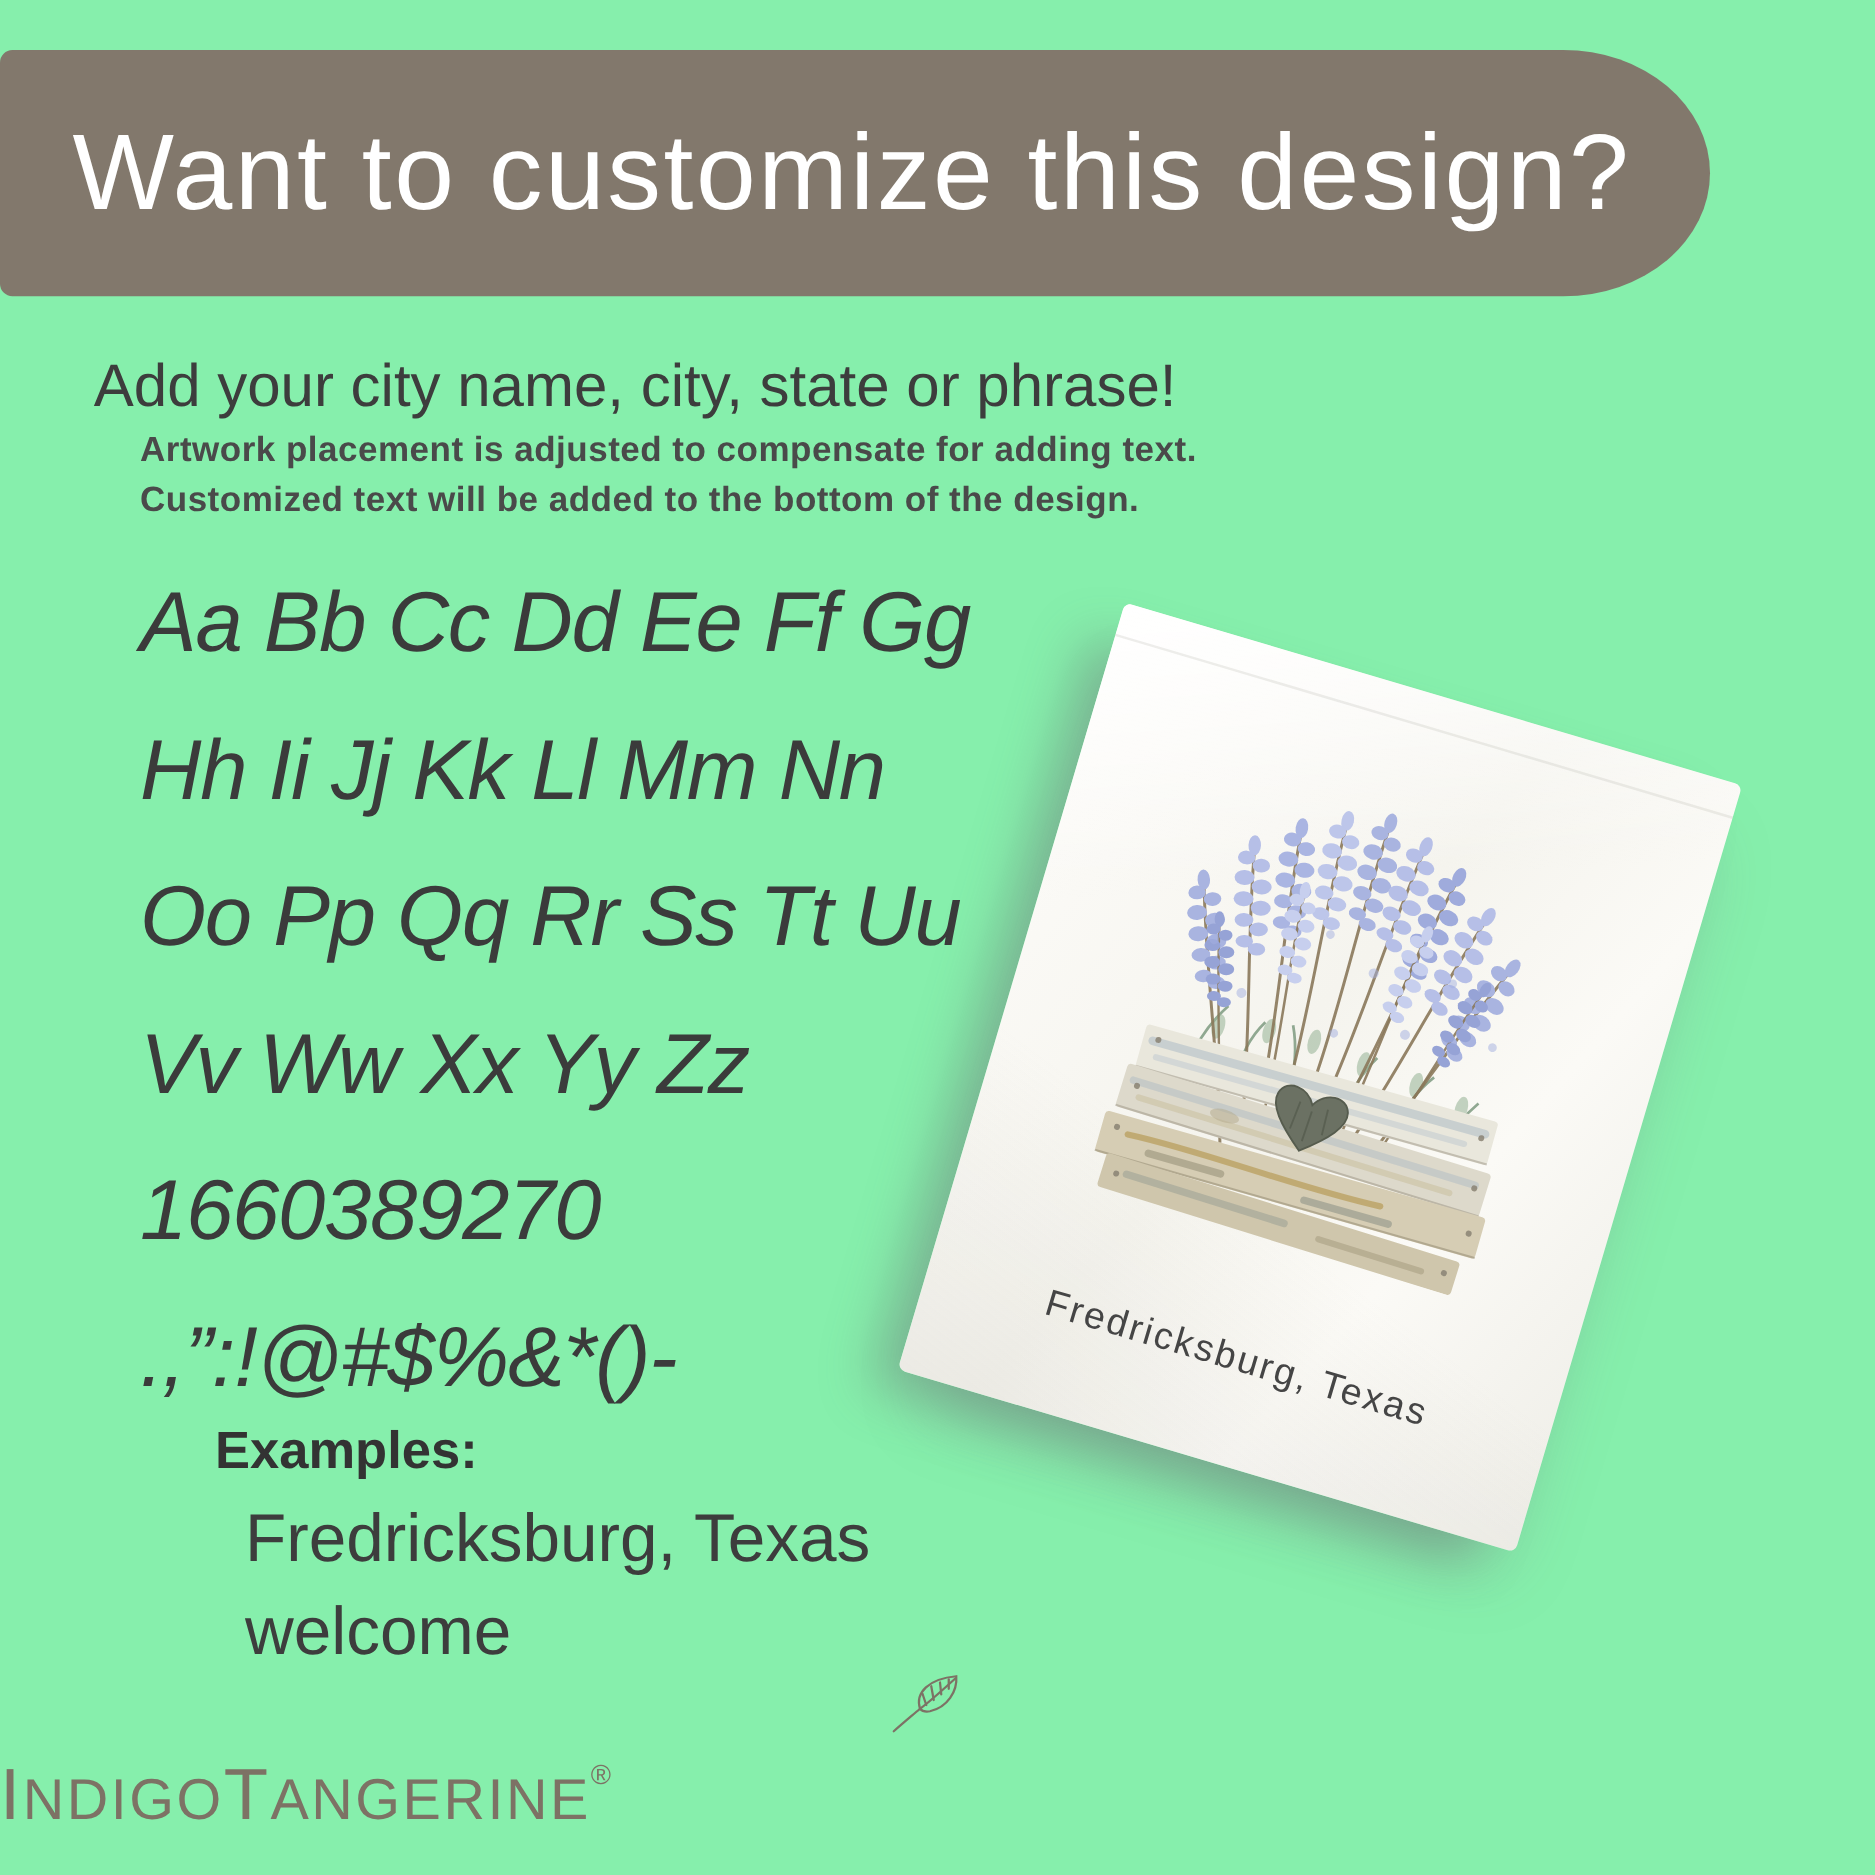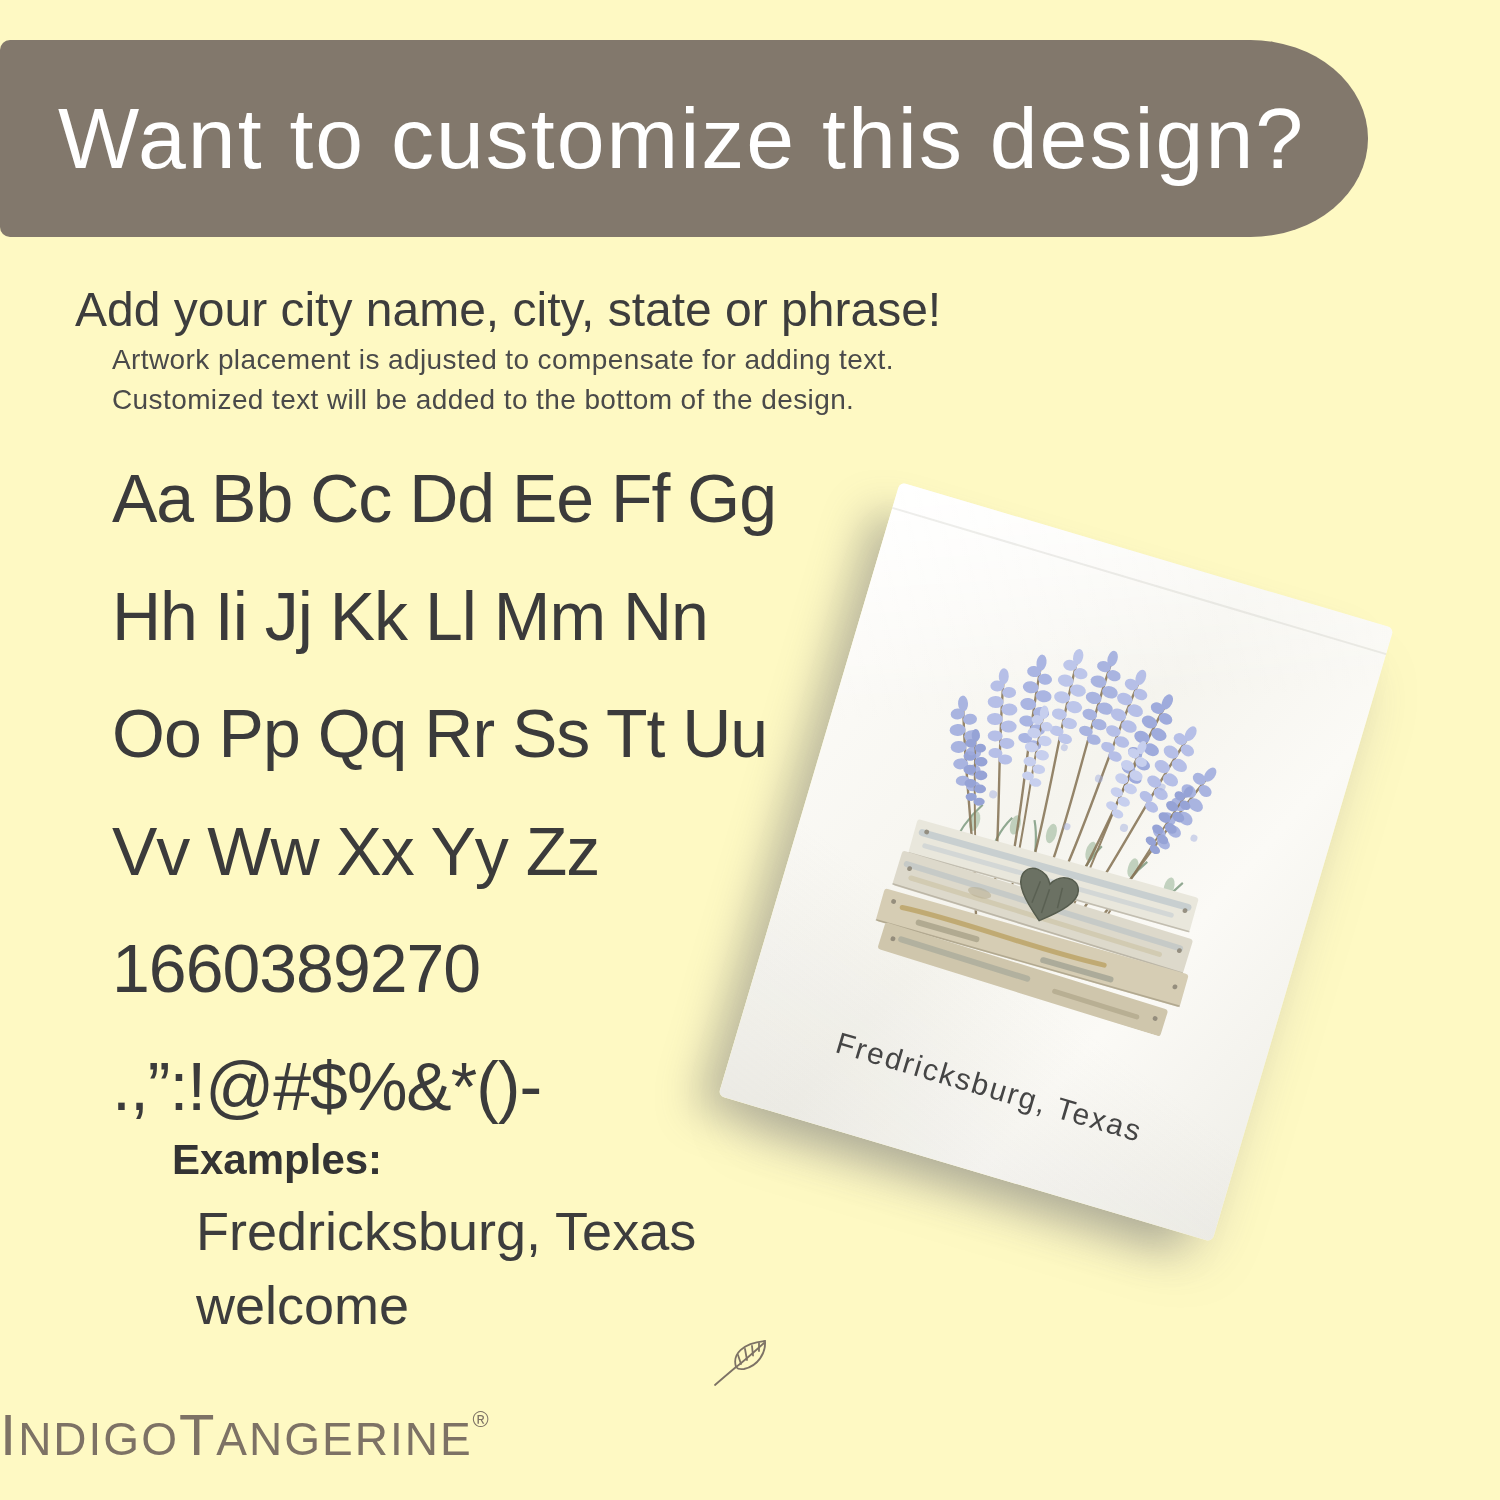--- a/index.html
+++ b/index.html
@@ -1,42 +1,42 @@
 <!DOCTYPE html>
 <html><head>
 <meta charset="utf-8">
 <style>
   html,body{margin:0;padding:0;background:#ffffff;}
   .canvas{
-    position:relative;width:1500px;height:1500px;background:#fef9c3;overflow:hidden;
+    position:relative;width:1500px;height:1500px;background:#86efac;overflow:hidden;
     font-family:"Liberation Sans", sans-serif;color:#3d3d3d;
   }
   
   .banner{
     position:absolute;left:0;top:40px;width:1368px;height:197px;
     background:#82786c;
     border-radius:10px 118px 118px 10px / 10px 99px 99px 10px;
   }
   .banner-title{
     position:absolute;left:58px;top:0;right:40px;height:197px;line-height:197px;
     font-size:86px;font-weight:200;color:#ffffff;letter-spacing:2px;white-space:nowrap;
   }
   
   .intro-heading{
     position:absolute;left:75px;top:282px;font-size:48px;font-weight:300;
     color:#3d3d3d;white-space:nowrap;
   }
   .intro-notes{
     position:absolute;left:112px;top:340px;font-size:28px;line-height:40px;
-    font-weight:400;color:#4a4a4a;letter-spacing:.4px;
+    font-weight:700;color:#4a4a4a;letter-spacing:.4px;
   }
   
   .font-preview{
     position:absolute;left:112px;top:440px;font-size:68px;font-weight:300;
-    line-height:117.5px;color:#3b3b3b;letter-spacing:-1px;white-space:nowrap;
+    line-height:117.5px;color:#3b3b3b;letter-spacing:-1px;white-space:nowrap;font-style:italic;
   }
   
   .examples-label{
     position:absolute;left:158px;top:1136px;font-size:42px;font-weight:700;color:#333333;margin-left:14px;
   }
   .example-item{
     position:absolute;left:196px;font-size:54px;font-weight:300;color:#3d3d3d;white-space:nowrap;
   }
   .example-item.first{top:1200px;}
   .example-item.second{top:1274px;}

